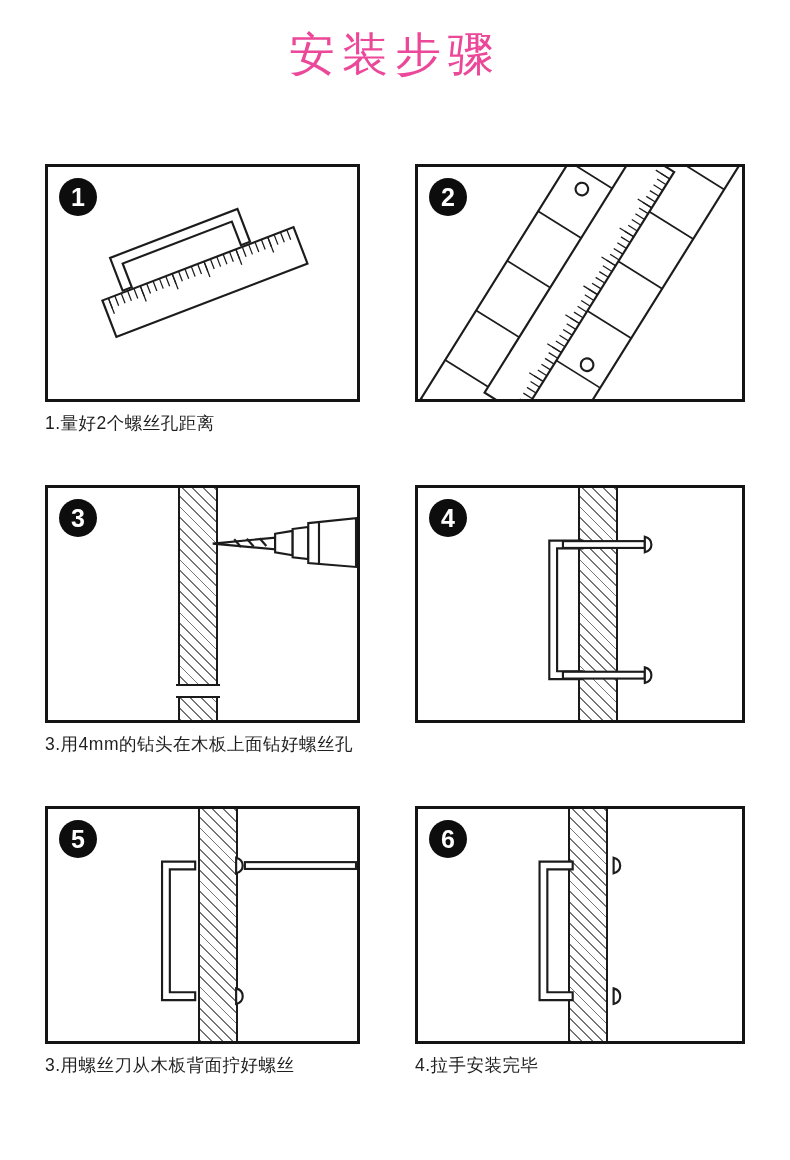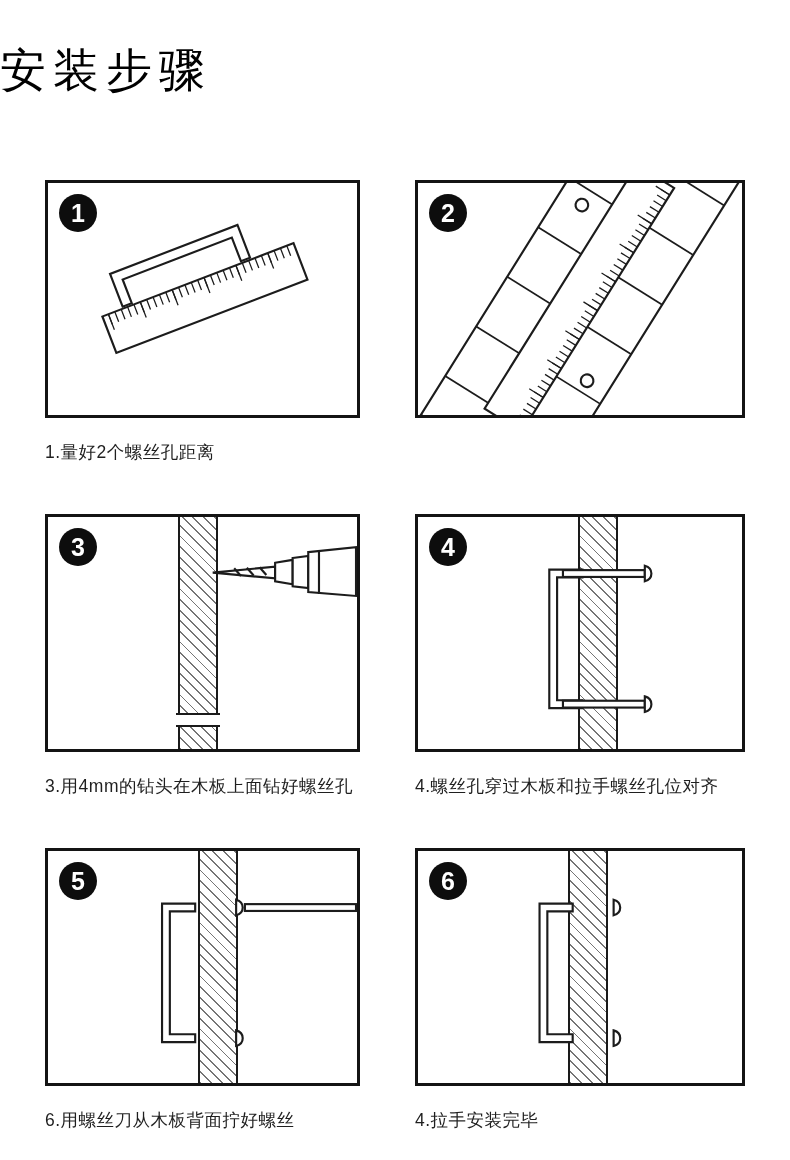--- a/index.html
+++ b/index.html
@@ -3,25 +3,26 @@
 <meta charset="utf-8">
 <style>
   * { margin:0; padding:0; box-sizing:border-box; }
   html,body { background:#fff; }
   body {
     width:790px; height:1160px;
     font-family:"Liberation Sans","DejaVu Sans",sans-serif;
     position:relative; overflow:hidden;
   }
   .title {
-    padding-top:40px;
+    text-align:center;
+    padding-top:24px;
     font-size:46px;
     font-weight:500;
     letter-spacing:7px;
-    color:#000000;
+    color:#ec4899;
   }
   .grid {
     display:grid;
     grid-template-columns:315px 330px;
     column-gap:55px;
     row-gap:50px;
     padding:78px 0 0 45px;
   }
   .step { display:block; }
   .panel {
@@ -33,21 +34,21 @@
   }
   .badge {
     position:absolute; top:11px; left:11px;
     width:38px; height:38px; border-radius:50%;
     background:#0d0d0d; color:#fff;
     font-size:25px; font-weight:bold;
     display:flex; align-items:center; justify-content:center;
     z-index:5;
   }
   .caption {
-    margin-top:22px;
+    margin-top:9px;
     font-size:17.5px;
     color:#1f1f1f;
     letter-spacing:0.5px;
   }
   .board {
     position:absolute; top:0; bottom:0;
     border-left:2.5px solid #1a1a1a;
     border-right:2.5px solid #1a1a1a;
     background:repeating-linear-gradient(45deg, rgba(25,25,25,0.6) 0 1.3px, transparent 1.3px 7.5px);
     z-index:1;
@@ -137,37 +138,36 @@
       <svg class="illus" viewBox="0 0 315 238">
         <g stroke="#1c1c1c" stroke-width="2.2">
           <path d="M160,54 H126 V196 H160 V188 H134 V62 H160 Z" fill="#fff"></path>
           <rect x="140" y="54.5" width="84" height="7" fill="#fff"></rect>
           <path d="M224,50 C233,52.5 233,63.5 224,66 Z" fill="#fff"></path>
           <rect x="140" y="188.5" width="84" height="7" fill="#fff"></rect>
           <path d="M224,184 C233,186.5 233,197.5 224,200 Z" fill="#fff"></path>
         </g>
       </svg>
     </div>
-    <figcaption class="caption">4.螺丝孔穿过木板和拉手螺丝孔位对齐</figcaption>
   </figure>
 
   <figure class="step">
     <div class="panel">
       <div class="badge">5</div>
       <div class="board" style="left:150px; width:40px;"></div>
       <svg class="illus" viewBox="0 0 315 238">
         <g stroke="#1c1c1c" stroke-width="2.2">
           <path d="M150,54 H116 V196 H150 V188 H124 V62 H150 Z" fill="#fff"></path>
           <rect x="201" y="54.5" width="114" height="7" fill="#fff"></rect>
           <path d="M192,50 C201,52.5 201,63.5 192,66 Z" fill="#fff"></path>
           <path d="M192,184 C201,186.5 201,197.5 192,200 Z" fill="#fff"></path>
         </g>
       </svg>
     </div>
-    <figcaption class="caption">6.用螺丝刀从木板背面拧好螺丝</figcaption>
+    <figcaption class="caption">3.用螺丝刀从木板背面拧好螺丝</figcaption>
   </figure>
 
   <figure class="step">
     <div class="panel">
       <div class="badge">6</div>
       <div class="board" style="left:150px; width:40px;"></div>
       <svg class="illus" viewBox="0 0 315 238">
         <g stroke="#1c1c1c" stroke-width="2.2">
           <path d="M150,54 H116 V196 H150 V188 H124 V62 H150 Z" fill="#fff"></path>
           <path d="M192,50 C201,52.5 201,63.5 192,66 Z" fill="#fff"></path>

